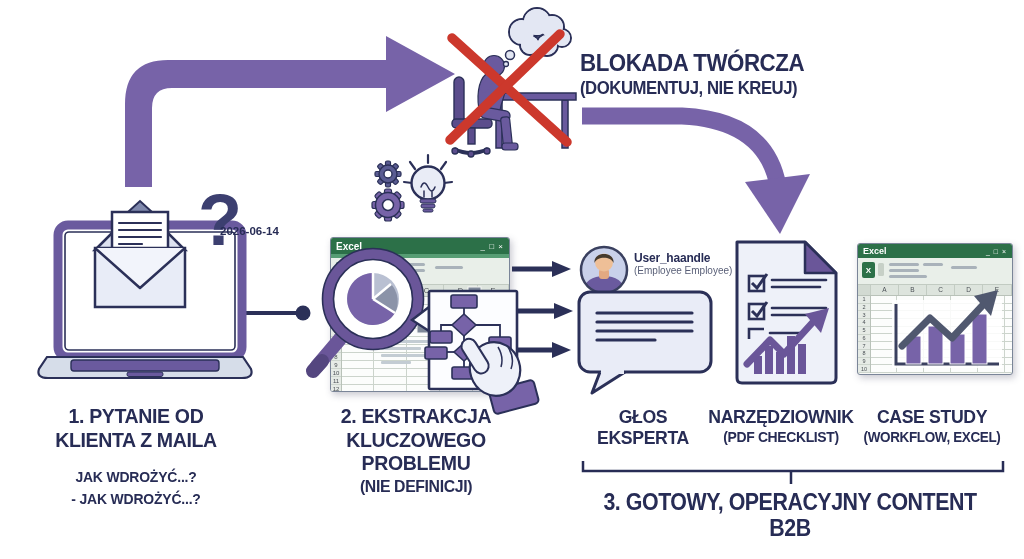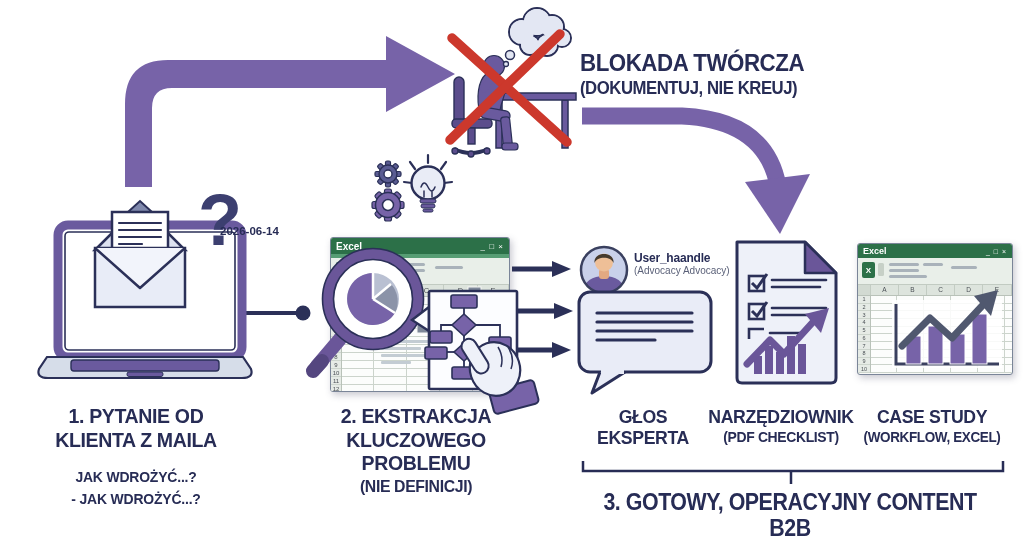--- a/index.html
+++ b/index.html
@@ -308,21 +308,21 @@
     <circle cx="26" cy="26" r="23" fill="#c9d1ea"></circle>
     <g clip-path="url(#avclip)">
       <path d="M4,52 C4,38 14,32 26,32 C38,32 48,38 48,52 Z" fill="#6a5a9e"></path>
       <rect x="21" y="25" width="10" height="10" rx="3" fill="#e3a982"></rect>
       <circle cx="26" cy="18.5" r="9" fill="#eebf97"></circle>
       <path d="M16.5,19 C15,7 37,7 35.5,19 C33,12 19,12 16.5,19 Z" fill="#453a2d"></path>
     </g>
     <circle cx="26" cy="26" r="23" fill="none" stroke="#3a405f" stroke-width="2.5"></circle>
   </svg>
   <div class="abs" style="left:634px;top:251px;font-size:12px;font-weight:700;letter-spacing:-0.2px;">User_haandle</div>
-  <div class="abs" style="left:634px;top:265px;font-size:10px;color:#5a6078;">(Advocacy Advocacy)</div>
+  <div class="abs" style="left:634px;top:265px;font-size:10px;color:#5a6078;">(Employee Employee)</div>
 
   <svg class="abs" style="left:575px;top:288px;" width="145" height="110" viewBox="0 0 145 110">
     <rect x="4" y="4" width="132" height="80" rx="11" fill="#e9ecf7" stroke="#2b3058" stroke-width="3"></rect>
     <path d="M25,84 L17,105 L50,84" fill="#e9ecf7" stroke="#2b3058" stroke-width="3" stroke-linejoin="round"></path>
     <rect x="26" y="81" width="23" height="5" fill="#e9ecf7"></rect>
     <g stroke="#2b3058" stroke-width="3.2" stroke-linecap="round">
       <line x1="22" y1="25" x2="117" y2="25"></line>
       <line x1="22" y1="34" x2="117" y2="34"></line>
       <line x1="22" y1="43" x2="117" y2="43"></line>
       <line x1="22" y1="52" x2="80" y2="52"></line>

